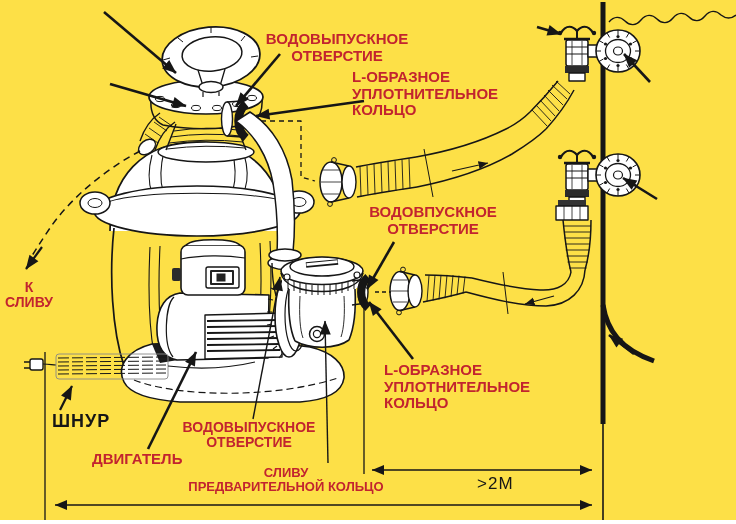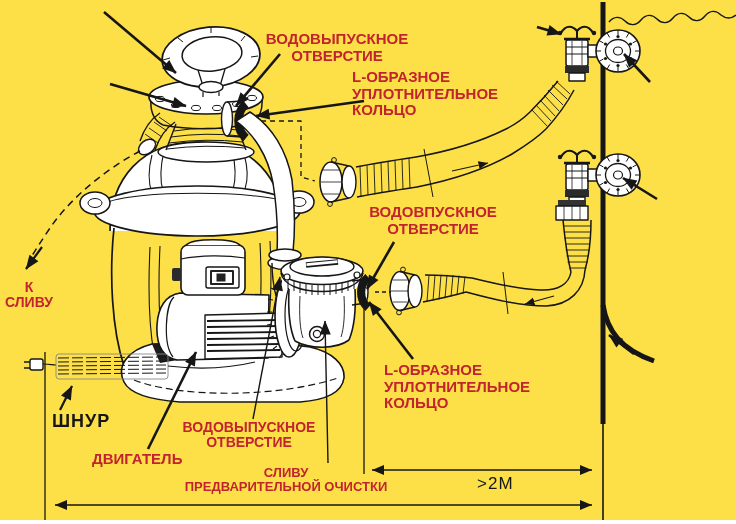--- a/index.html
+++ b/index.html
@@ -279,21 +279,21 @@
     <span>ДВИГАТЕЛЬ</span>
   </div>
 
   <div class="lbl c f14" style="left:178px;top:420px;width:142px;">
     <span>ВОДОВЫПУСКНОЕ</span><br>
     <span>ОТВЕРСТИЕ</span>
   </div>
 
   <div class="lbl c f13" style="left:184px;top:466px;width:204px;">
     <span>СЛИВУ</span><br>
-    <span>ПРЕДВАРИТЕЛЬНОЙ ОЧИСТКИ</span>
+    <span>ПРЕДВАРИТЕЛЬНОЙ КОЛЬЦО</span>
   </div>
 
   <div class="lbl f15" style="left:384px;top:362px;">
     <span>L-ОБРАЗНОЕ</span><br>
     <span>УПЛОТНИТЕЛЬНОЕ</span><br>
     <span>КОЛЬЦО</span>
   </div>
 
   <div class="lbl black dim" style="left:477px;top:475px;">
     <span>&gt;2M</span>

